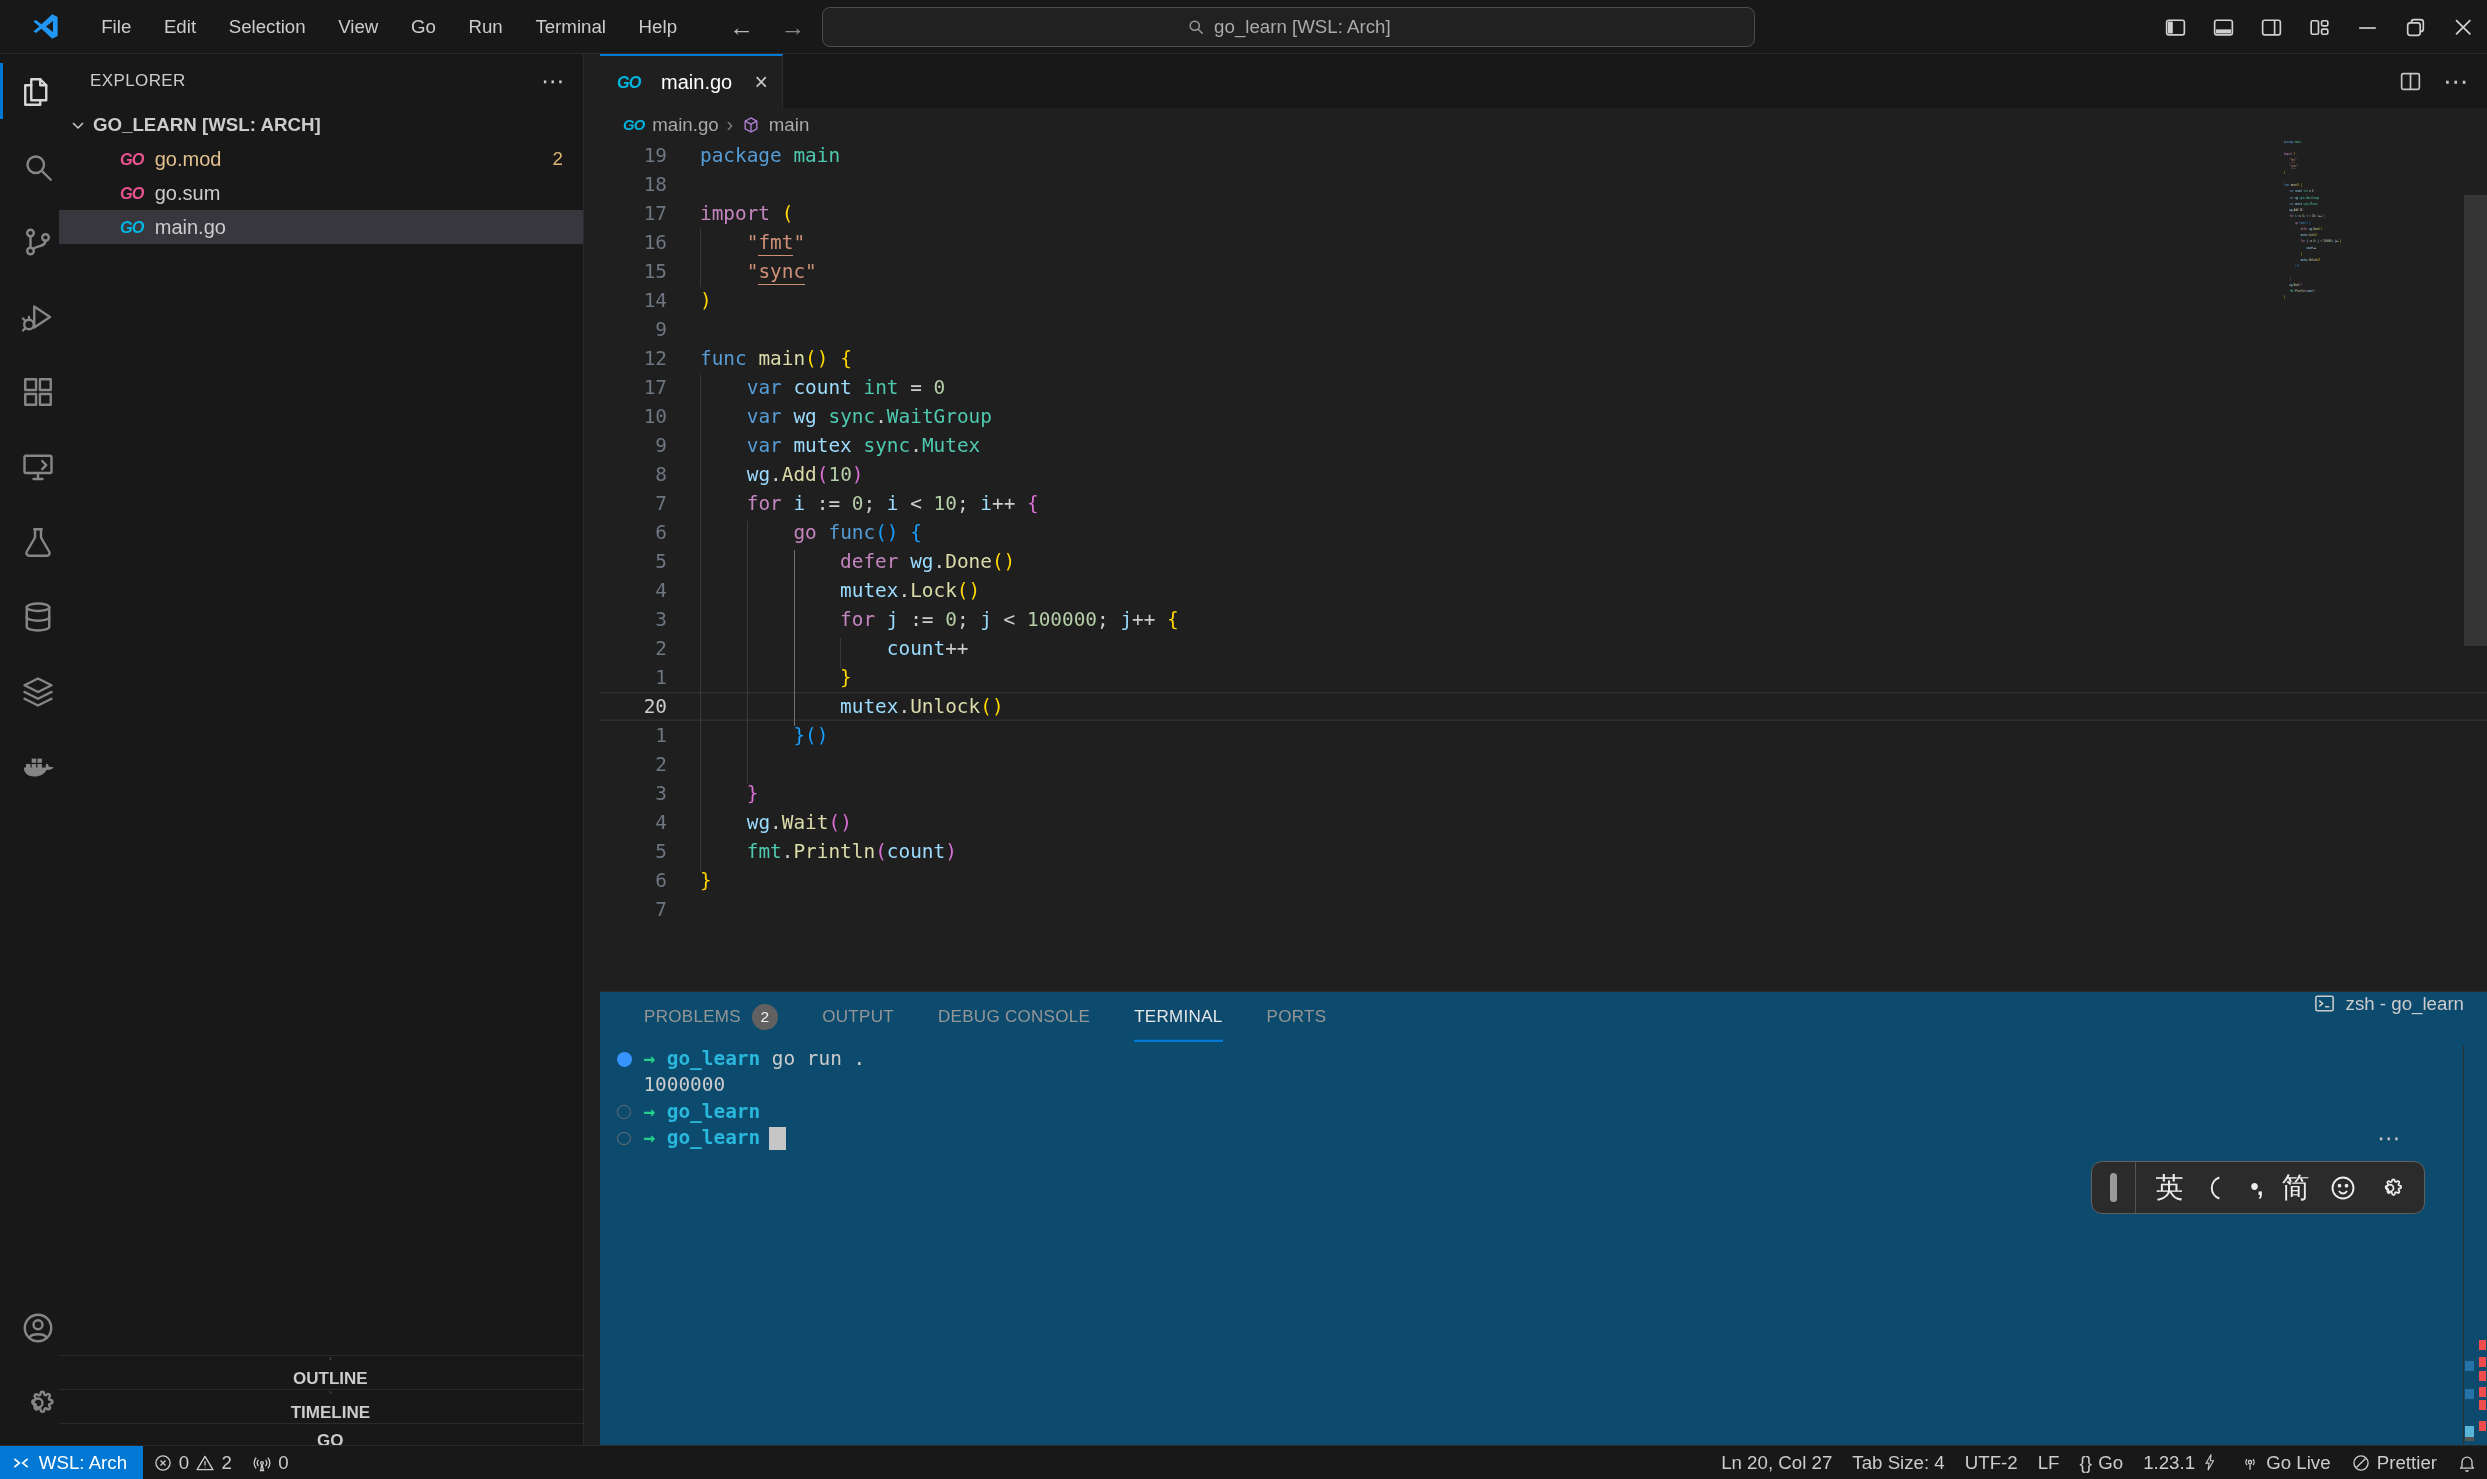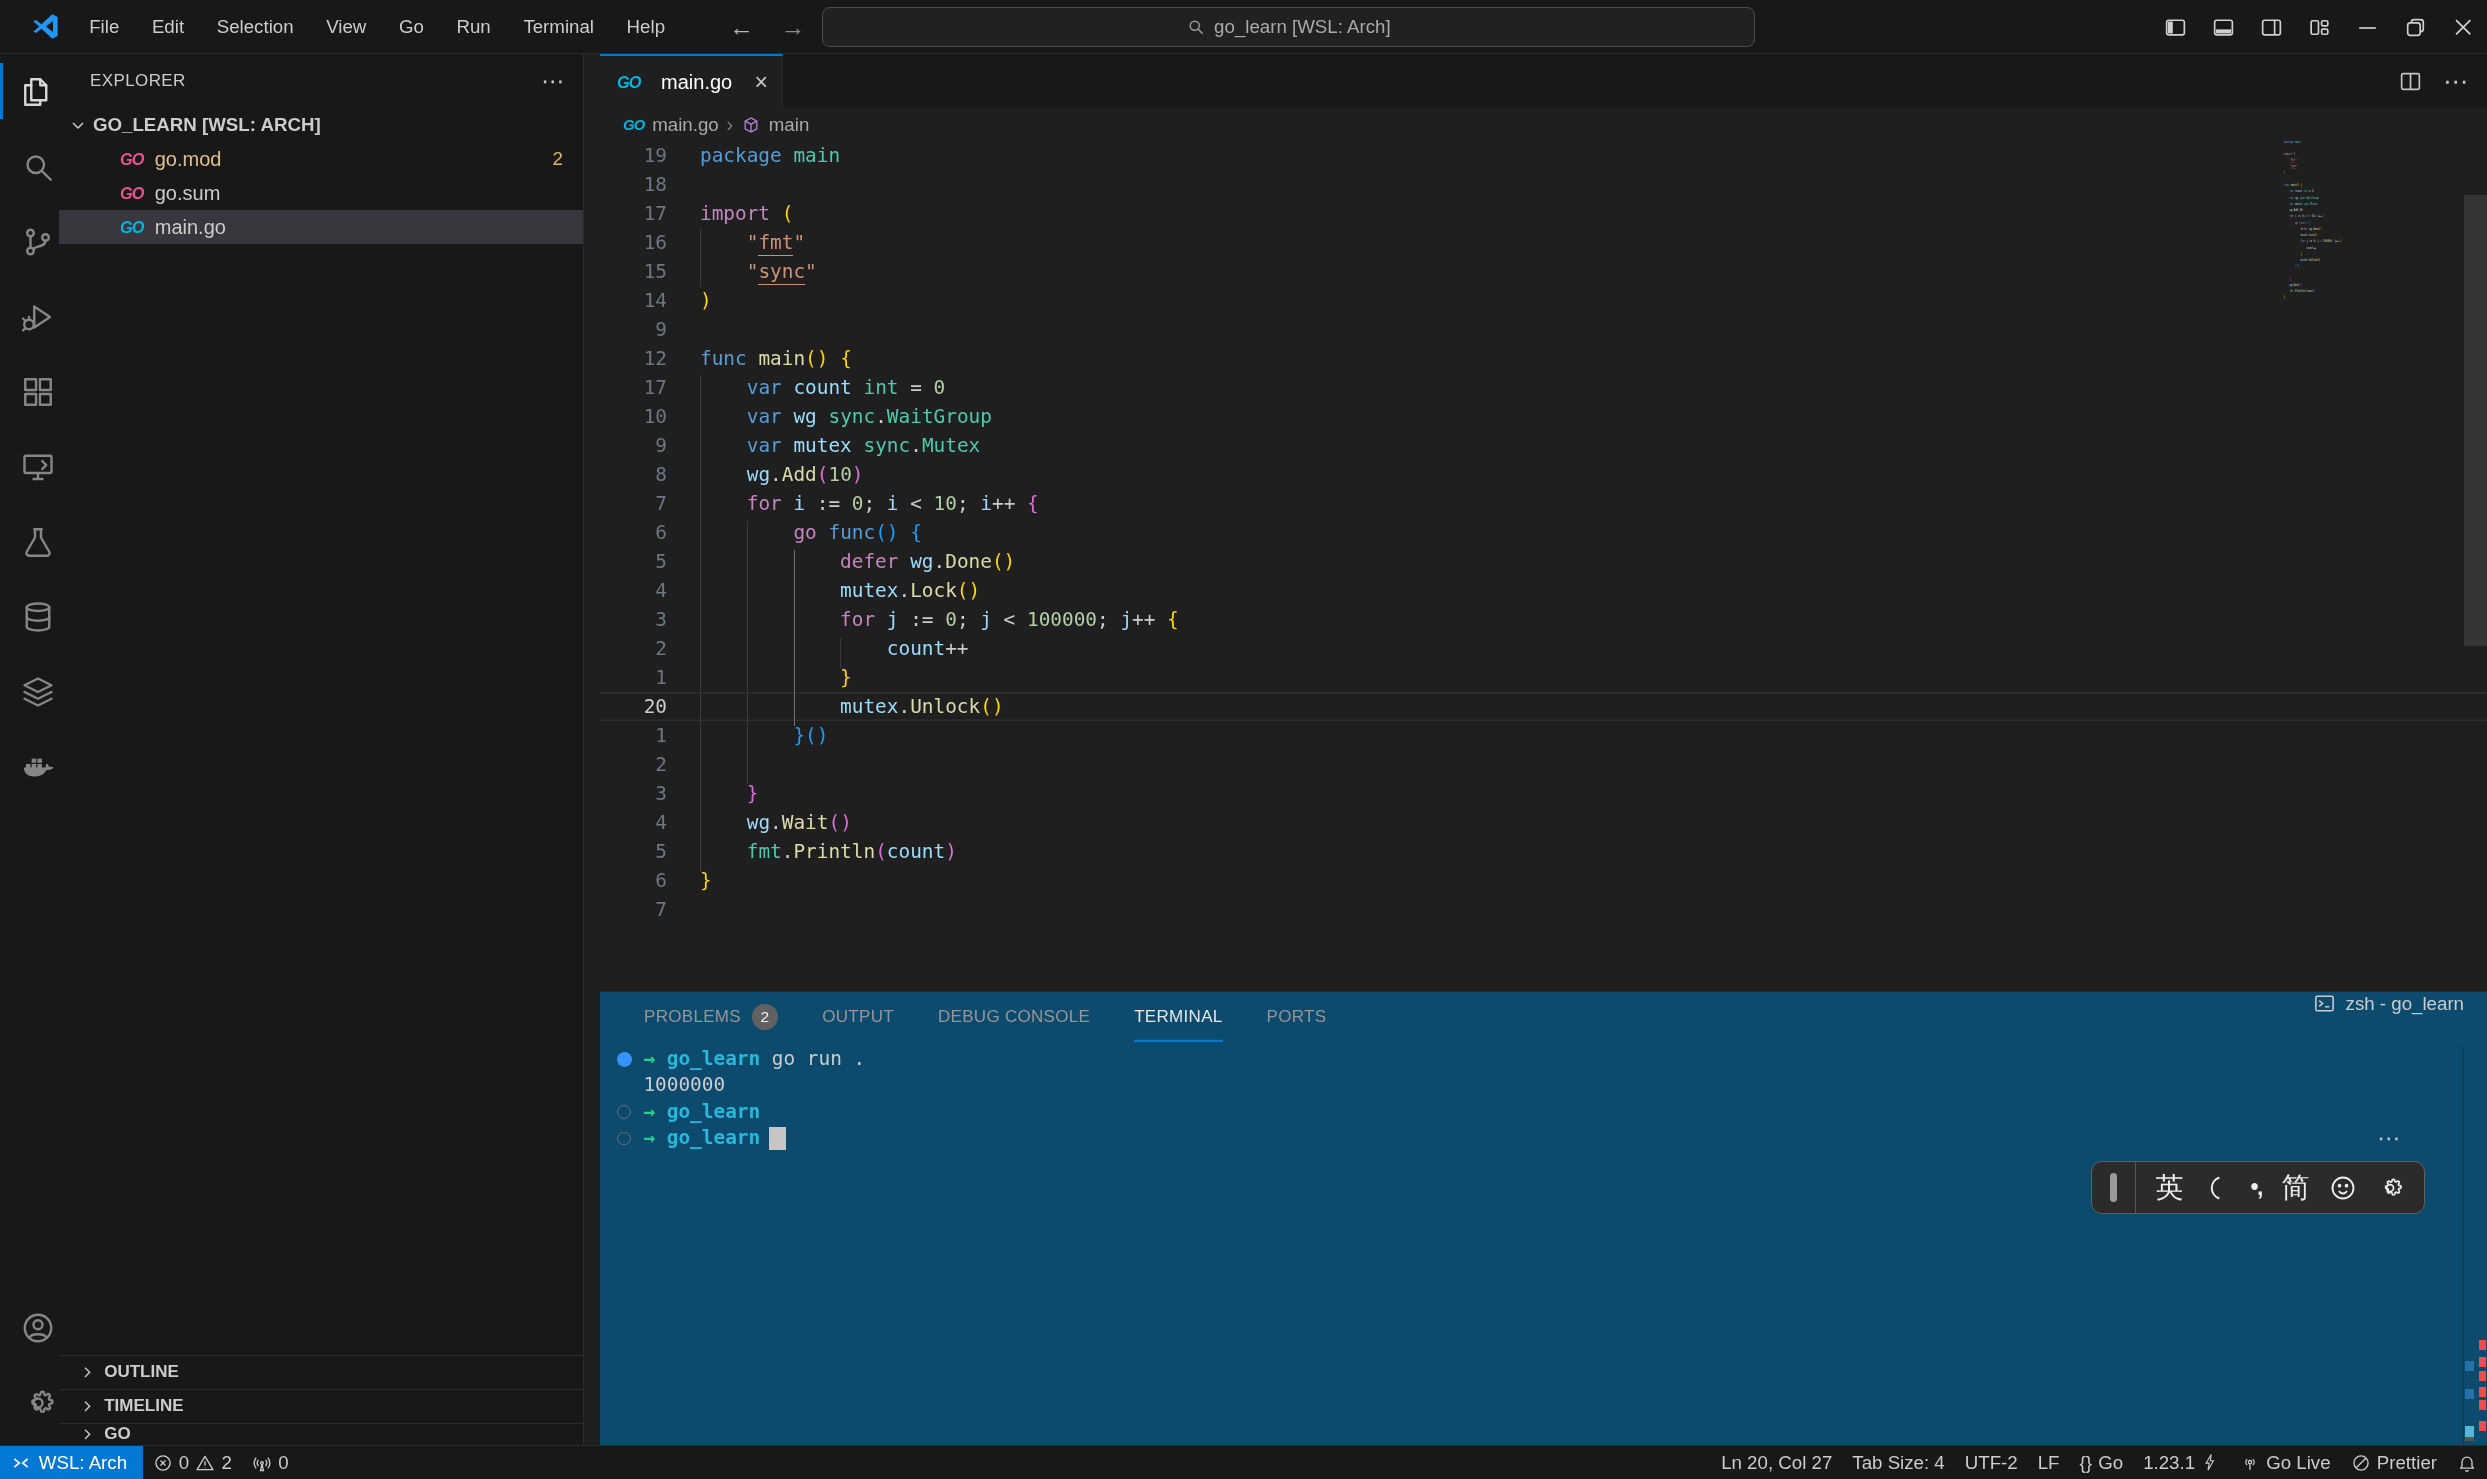--- a/index.html
+++ b/index.html
@@ -2,21 +2,21 @@
 <html style="font-size:12.4px"><head>
 <meta charset="utf-8">
 <style>
   * { margin:0; padding:0; box-sizing:border-box; }
   html,body { width:2487px; height:1480px; overflow:hidden; background:#1f1f1f;
     font-family:"Liberation Sans", sans-serif; color:#cccccc; }
   .stage { position:absolute; inset:0; }
 
   
   .titlebar { position:absolute; left:0; top:0; width:2487px; height:54px; background:#181818;
-    border-bottom:0.8px solid #2b2b2b; display:flex; align-items:center; }
+    border-bottom:0.8px solid #2b2b2b; display:flex; align-items:center;gap:12px; }
   .vscode-logo { margin-left:29.5px; width:31px; height:31px; }
   .menus { display:flex; margin-left:12.4px; }
   .menu-item { font-size:18.7px; color:#cccccc; padding:0 16.3px; line-height:54px; cursor:default; }
   .nav-arrows { position:absolute; left:729px; top:0; height:54px; display:flex; align-items:center; gap:26.4px; color:#b8b8b8; }
   .nav-arrows .arr-glyph { font-size:25px; }
   .nav-fwd { color:#8a8a8a; }
   .search-box { position:absolute; left:822px; top:7px; width:933px; height:40px; background:#212121;
     border:0.8px solid #4d4d4d; border-radius:7.8px; display:flex; align-items:center; justify-content:center;
     color:#aaaaaa; font-size:18.7px; gap:7.8px; }
   .win-icons { position:absolute; right:0; top:0; height:54px; display:flex; align-items:center; }
@@ -43,21 +43,21 @@
   .tree-root { height:34px; display:flex; align-items:center; font-weight:bold; font-size:18.7px; color:#cccccc; padding-left:9.3px; gap:4.7px; }
   .tree-root svg { width:20px; height:20px; }
   .file-row { height:34px; display:flex; align-items:center; padding-left:61px; font-size:20px; color:#cccccc; position:relative; }
   .file-row.selected { background:#37373d; }
   .go-badge { font-style:italic; font-weight:800; font-size:16.3px; letter-spacing:-0.8px; margin-right:11px; }
   .go-pink { color:#e8538f; } .go-cyan { color:#00b4e0; }
   .fname.modified { color:#e2c08d; }
   .file-badge { position:absolute; right:20px; color:#ddb56f; font-size:18.7px; }
   .side-sections { position:absolute; left:0; right:0; bottom:0; }
   .sect-row { border-top:0.8px solid #2b2b2b; height:34px; display:flex; align-items:center; gap:7.8px; padding-left:18.7px;
-    font-weight:bold; font-size:17px; color:#cccccc; }
+    font-weight:bold; font-size:17px; color:#cccccc;flex-direction:column; }
   .sect-row:last-child { height:22.5px; }
   .sect-row svg { width:18.7px; height:18.7px; }
 
   
   .tabbar { position:absolute; left:600px; top:0; right:0; height:54px; background:#181818; display:flex; }
   .tab { width:183px; height:54px; background:#1f1f1f; border-top:2.3px solid #0078d4; border-right:0.8px solid #2b2b2b;
     display:flex; align-items:center; padding:0 14px 0 17px; gap:9.3px; }
   .tab-label { font-size:20px; color:#ffffff; flex:1; }
   .tab .close-x { color:#c8c8c8; font-size:23px; }
   .editor-actions { margin-left:auto; display:flex; align-items:center; gap:20px; padding-right:18.7px; color:#c5c5c5; }

